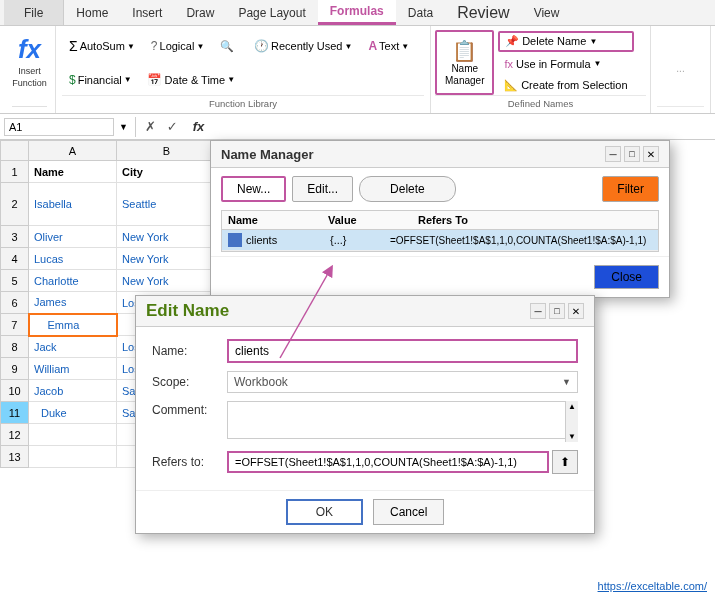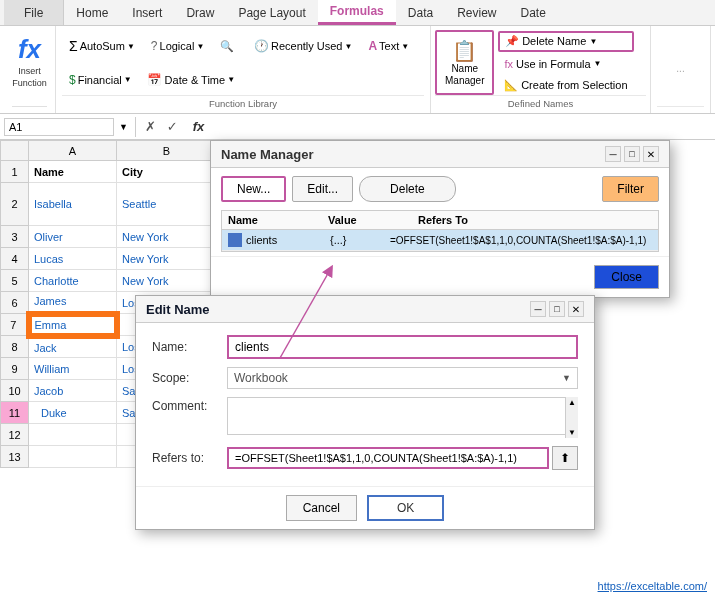--- a/index.html
+++ b/index.html
@@ -9,22 +9,22 @@
 <body>
 
 <div style="display:flex; background:#f3f3f3; border-bottom:1px solid #ccc; height:26px; padding-left:4px;">
   <div style="padding:4px 20px; font-size:12px; cursor:pointer; color:#333; background:#e0e0e0; border-right:1px solid #ccc; display:flex;align-items:center;">File</div>
   <div style="padding:4px 12px; font-size:12px; cursor:pointer; color:#333; display:flex;align-items:center;">Home</div>
   <div style="padding:4px 12px; font-size:12px; cursor:pointer; color:#333; display:flex;align-items:center;">Insert</div>
   <div style="padding:4px 12px; font-size:12px; cursor:pointer; color:#333; display:flex;align-items:center;">Draw</div>
   <div style="padding:4px 12px; font-size:12px; cursor:pointer; color:#333; display:flex;align-items:center;">Page Layout</div>
   <div style="padding:4px 12px; font-size:12px; cursor:pointer; color:#c055a0; font-weight:600; border-bottom:3px solid #c055a0; display:flex;align-items:center; background:#fff;">Formulas</div>
   <div style="padding:4px 12px; font-size:12px; cursor:pointer; color:#333; display:flex;align-items:center;">Data</div>
-  <div style="padding:4px 12px; font-size:12px; cursor:pointer; color:#333; display:flex;align-items:center;">Review</div>
-  <div style="padding:4px 12px; font-size:12px; cursor:pointer; color:#333; display:flex;align-items:center;">Date</div>
+  <div style="padding:4px 12px; font-size:16px; cursor:pointer; color:#333; display:flex;align-items:center;">Review</div>
+  <div style="padding:4px 12px; font-size:12px; cursor:pointer; color:#333; display:flex;align-items:center;">View</div>
 </div>
 
 <div style="display:flex; align-items:stretch; background:#fff; height:88px; border-bottom:1px solid #ccc; padding:0 4px;">
 
   <div style="display:flex; flex-direction:column; align-items:center; padding:4px 8px; border-right:1px solid #e0e0e0; min-width:52px; cursor:pointer;">
     <div style="font-size:26px; color:#2672ec; font-style:italic; font-weight:bold; line-height:1; margin-top:6px;">fx</div>
     <div style="font-size:9px; text-align:center; color:#333; margin-top:4px; line-height:1.3;">Insert<br>Function</div>
     <div style="font-size:9.5px; color:#666; margin-top:auto; padding-bottom:2px; border-top:1px solid #e0e0e0; width:100%; text-align:center;"></div>
   </div>
 
@@ -157,40 +157,40 @@
         <td style="border:1px solid #e0e0e0;padding:1px 5px;color:#1560bd;">Charlotte</td>
         <td style="border:1px solid #e0e0e0;padding:1px 5px;color:#1560bd;">New York</td>
       </tr>
       <tr>
         <td style="background:#f3f3f3;border:1px solid #ccc;text-align:center;font-size:11px;height:22px;padding:0;">6</td>
         <td style="border:1px solid #e0e0e0;padding:1px 5px;color:#1560bd;">James</td>
         <td style="border:1px solid #e0e0e0;padding:1px 5px;color:#1560bd;">Los</td>
       </tr>
       <tr>
         <td style="background:#f3f3f3;border:1px solid #ccc;text-align:center;font-size:11px;height:22px;padding:0;">7</td>
-        <td style="border:6px solid #f97316;padding:1px 3px;color:#1560bd;">Emma</td>
+        <td style="border:2px solid #f97316;padding:1px 18px;color:#1560bd;">Emma</td>
         <td style="border:1px solid #e0e0e0;padding:1px 5px;"></td>
       </tr>
       <tr>
         <td style="background:#f3f3f3;border:1px solid #ccc;text-align:center;font-size:11px;height:22px;padding:0;">8</td>
         <td style="border:1px solid #e0e0e0;padding:1px 5px;color:#1560bd;">Jack</td>
         <td style="border:1px solid #e0e0e0;padding:1px 5px;color:#1560bd;">Los</td>
       </tr>
       <tr>
         <td style="background:#f3f3f3;border:1px solid #ccc;text-align:center;font-size:11px;height:22px;padding:0;">9</td>
         <td style="border:1px solid #e0e0e0;padding:1px 5px;color:#1560bd;">William</td>
         <td style="border:1px solid #e0e0e0;padding:1px 5px;color:#1560bd;">Los</td>
       </tr>
       <tr>
         <td style="background:#f3f3f3;border:1px solid #ccc;text-align:center;font-size:11px;height:22px;padding:0;">10</td>
         <td style="border:1px solid #e0e0e0;padding:1px 5px;color:#1560bd;">Jacob</td>
         <td style="border:1px solid #e0e0e0;padding:1px 5px;color:#1560bd;">San</td>
       </tr>
       <tr>
-        <td style="background:#f9a8d4;border:1px solid #ccc;text-align:center;font-size:11px;height:22px;padding:0;">11</td>
+        <td style="background:#7dd3fc;border:1px solid #ccc;text-align:center;font-size:11px;height:22px;padding:0;">11</td>
         <td style="border:1px solid #e0e0e0;padding:1px 12px;color:#1560bd;">Duke</td>
         <td style="border:1px solid #e0e0e0;padding:1px 5px;color:#1560bd;">San</td>
       </tr>
       <tr>
         <td style="background:#f3f3f3;border:1px solid #ccc;text-align:center;font-size:11px;height:22px;padding:0;">12</td>
         <td style="border:1px solid #e0e0e0;padding:1px 5px;"></td>
         <td style="border:1px solid #e0e0e0;padding:1px 5px;"></td>
       </tr>
       <tr>
         <td style="background:#f3f3f3;border:1px solid #ccc;text-align:center;font-size:11px;height:22px;padding:0;">13</td>
@@ -209,21 +209,21 @@
           <div style="width:16px;height:16px;border:1px solid #ccc;background:#f0f0f0;display:flex;align-items:center;justify-content:center;cursor:pointer;font-size:10px;">─</div>
           <div style="width:16px;height:16px;border:1px solid #ccc;background:#f0f0f0;display:flex;align-items:center;justify-content:center;cursor:pointer;font-size:9px;">□</div>
           <div style="width:16px;height:16px;border:1px solid #ccc;background:#f0f0f0;display:flex;align-items:center;justify-content:center;cursor:pointer;font-size:10px;">✕</div>
         </div>
       </div>
       <div style="display:flex;gap:6px;padding:8px 10px;">
         <button style="padding:4px 14px;border:2px solid #c055a0;background:#fff;cursor:pointer;font-size:12px;border-radius:2px;">New...</button>
         <button style="padding:4px 14px;border:1px solid #aaa;background:#f5f5f5;cursor:pointer;font-size:12px;border-radius:2px;">Edit...</button>
         <button style="padding:4px 30px;border:1px solid #aaa;background:#f5f5f5;cursor:pointer;font-size:12px;border-radius:12px;">Delete</button>
         <div style="flex:1;"></div>
-        <button style="padding:4px 14px;border:1px solid #aaa;background:#fdba74;cursor:pointer;font-size:12px;border-radius:2px;">Filter</button>
+        <button style="padding:4px 14px;border:1px solid #aaa;background:#f97316;cursor:pointer;font-size:12px;border-radius:2px;">Filter</button>
       </div>
 
       <div style="margin:0 10px;border:1px solid #ccc;">
         <div style="display:flex;padding:3px 6px;background:#f9f9f9;border-bottom:1px solid #ccc;font-size:11px;font-weight:600;">
           <span style="width:100px;">Name</span>
           <span style="width:60px;">Value</span>
           <span style="flex:1;margin-left:30px;">Refers To</span>
         </div>
         <div style="display:flex;padding:3px 6px;background:#cde4f5;border-bottom:1px solid #eee;font-size:11px;align-items:center;">
           <span style="width:14px;height:14px;background:#4472c4;display:inline-block;margin-right:4px;flex-shrink:0;"></span>
@@ -232,21 +232,21 @@
           <span style="flex:1;font-size:10px;">=OFFSET(Sheet1!$A$1,1,0,COUNTA(Sheet1!$A:$A)-1,1)</span>
         </div>
       </div>
       <div style="display:flex;justify-content:flex-end;padding:8px 10px;border-top:1px solid #eee;margin-top:4px;">
         <button style="padding:4px 16px;border:1px solid #aaa;background:#1d4ed8;cursor:pointer;font-size:12px;">Close</button>
       </div>
     </div>
 
     <div style="position:absolute;top:155px;left:135px;width:460px;background:#fff;border:1px solid #aaa;box-shadow:4px 4px 12px rgba(0,0,0,0.3);pointer-events:all;">
       <div style="display:flex;align-items:center;justify-content:space-between;padding:5px 10px;background:#f5f5f5;border-bottom:1px solid #ccc;">
-        <span style="font-size:13px;font-weight:600;color:#0f172a;text-align:center;">Edit Name</span>
+        <span style="font-size:17px;font-weight:600;color:#4d7c0f;text-align:center;">Edit Name</span>
         <div style="display:flex;gap:3px;">
           <div style="width:16px;height:16px;border:1px solid #ccc;background:#f0f0f0;display:flex;align-items:center;justify-content:center;cursor:pointer;font-size:10px;">─</div>
           <div style="width:16px;height:16px;border:1px solid #ccc;background:#f0f0f0;display:flex;align-items:center;justify-content:center;cursor:pointer;font-size:9px;">□</div>
           <div style="width:16px;height:16px;border:1px solid #ccc;background:#f0f0f0;display:flex;align-items:center;justify-content:center;cursor:pointer;font-size:10px;">✕</div>
         </div>
       </div>
       <div style="padding:12px 16px;">
 
         <div style="display:flex;align-items:center;margin-bottom:8px;">
           <label style="width:75px;font-size:12px;color:#333;">Name:</label>
@@ -275,22 +275,22 @@
         <div style="display:flex;align-items:center;margin-bottom:4px;">
           <label style="width:75px;font-size:12px;color:#333;">Refers to:</label>
           <div style="flex:1;display:flex;align-items:center;gap:3px;">
             <input type="text" value="=OFFSET(Sheet1!$A$1,1,0,COUNTA(Sheet1!$A:$A)-1,1)" style="flex: 1 1 0%; border: 2px solid rgb(192, 85, 160); padding: 3px 6px; font-size: 11px; outline: none;">
             <div style="width:26px;height:24px;border:1px solid #aaa;background:#f0f0f0;cursor:pointer;display:flex;align-items:center;justify-content:center;font-size:12px;">⬆</div>
           </div>
         </div>
       </div>
 
       <div style="display:flex;justify-content:center;gap:10px;padding:8px 16px;border-top:1px solid #eee;">
+        <button style="padding:4px 28px;border:2px solid #4472c4;background:#fff;cursor:pointer;font-size:12px;color:#333;">OK</button>
         <button style="padding:4px 16px;border:1px solid #aaa;background:#f5f5f5;cursor:pointer;font-size:12px;">Cancel</button>
-        <button style="padding:4px 28px;border:2px solid #4472c4;background:#fff;cursor:pointer;font-size:12px;color:#333;">OK</button>
       </div>
     </div>
 
     <svg style="position:absolute;top:0;left:0;width:715px;height:260px;pointer-events:none;" viewBox="0 0 715 260">
 
       <line x1="280" y1="218" x2="330" y2="130" stroke="#c055a0" stroke-width="1.5" marker-end="url(#arr)"></line>
       <defs>
         <marker id="arr" markerWidth="8" markerHeight="8" refX="4" refY="4" orient="auto">
           <path d="M0,0 L8,4 L0,8 Z" fill="#c055a0"></path>
         </marker>

